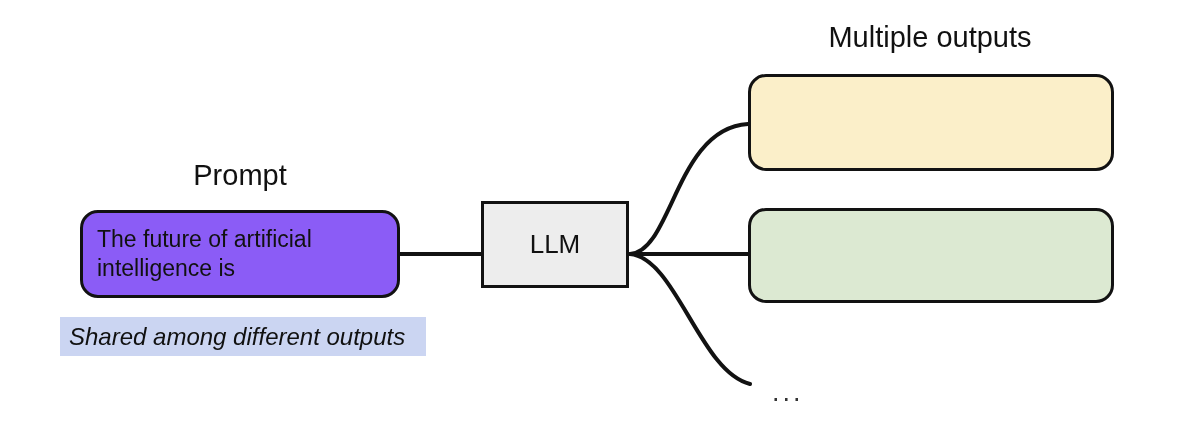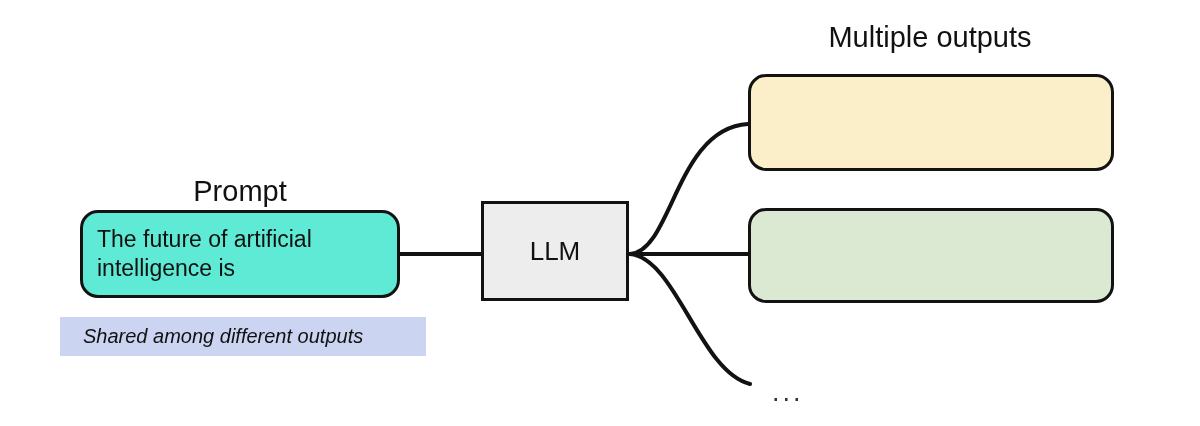--- a/index.html
+++ b/index.html
@@ -38,21 +38,21 @@
   .section-label {
     position: absolute;
     font-size: 29px;
     line-height: 1.1;
     color: #111111;
     white-space: nowrap;
     text-align: center;
   }
   #label-prompt {
     left: 130px;
-    top: 176px;
+    top: 160px;
     width: 220px;
   }
   #label-multiple-outputs {
     left: 800px;
     top: 22px;
     width: 260px;
   }
 
   
   .node {
@@ -62,36 +62,36 @@
   }
   .node.rounded {
     border-radius: 18px;
   }
 
   #prompt-box {
     left: 80px;
     top: 210px;
     width: 320px;
     height: 88px;
-    background: #5eead4;
+    background: #8b5cf6;
     display: flex;
     align-items: center;
   }
   #prompt-text {
     padding: 0 14px;
     font-size: 23px;
     line-height: 1.28;
     color: #111111;
   }
 
   #llm-box {
     left: 481px;
     top: 201px;
     width: 148px;
-    height: 100px;
+    height: 87px;
     background: #ededed;
     display: flex;
     align-items: center;
     justify-content: center;
   }
   #llm-text {
     font-size: 26px;
     color: #111111;
   }
 
@@ -115,22 +115,22 @@
     position: absolute;
     left: 60px;
     top: 317px;
     width: 366px;
     height: 39px;
     background: #cbd5f2;
     display: flex;
     align-items: center;
   }
   #shared-note-text {
-    padding-left: 23px;
-    font-size: 20px;
+    padding-left: 9px;
+    font-size: 24px;
     font-style: italic;
     color: #111111;
     white-space: nowrap;
   }
 
   
   #ellipsis {
     position: absolute;
     left: 772px;
     top: 377px;

